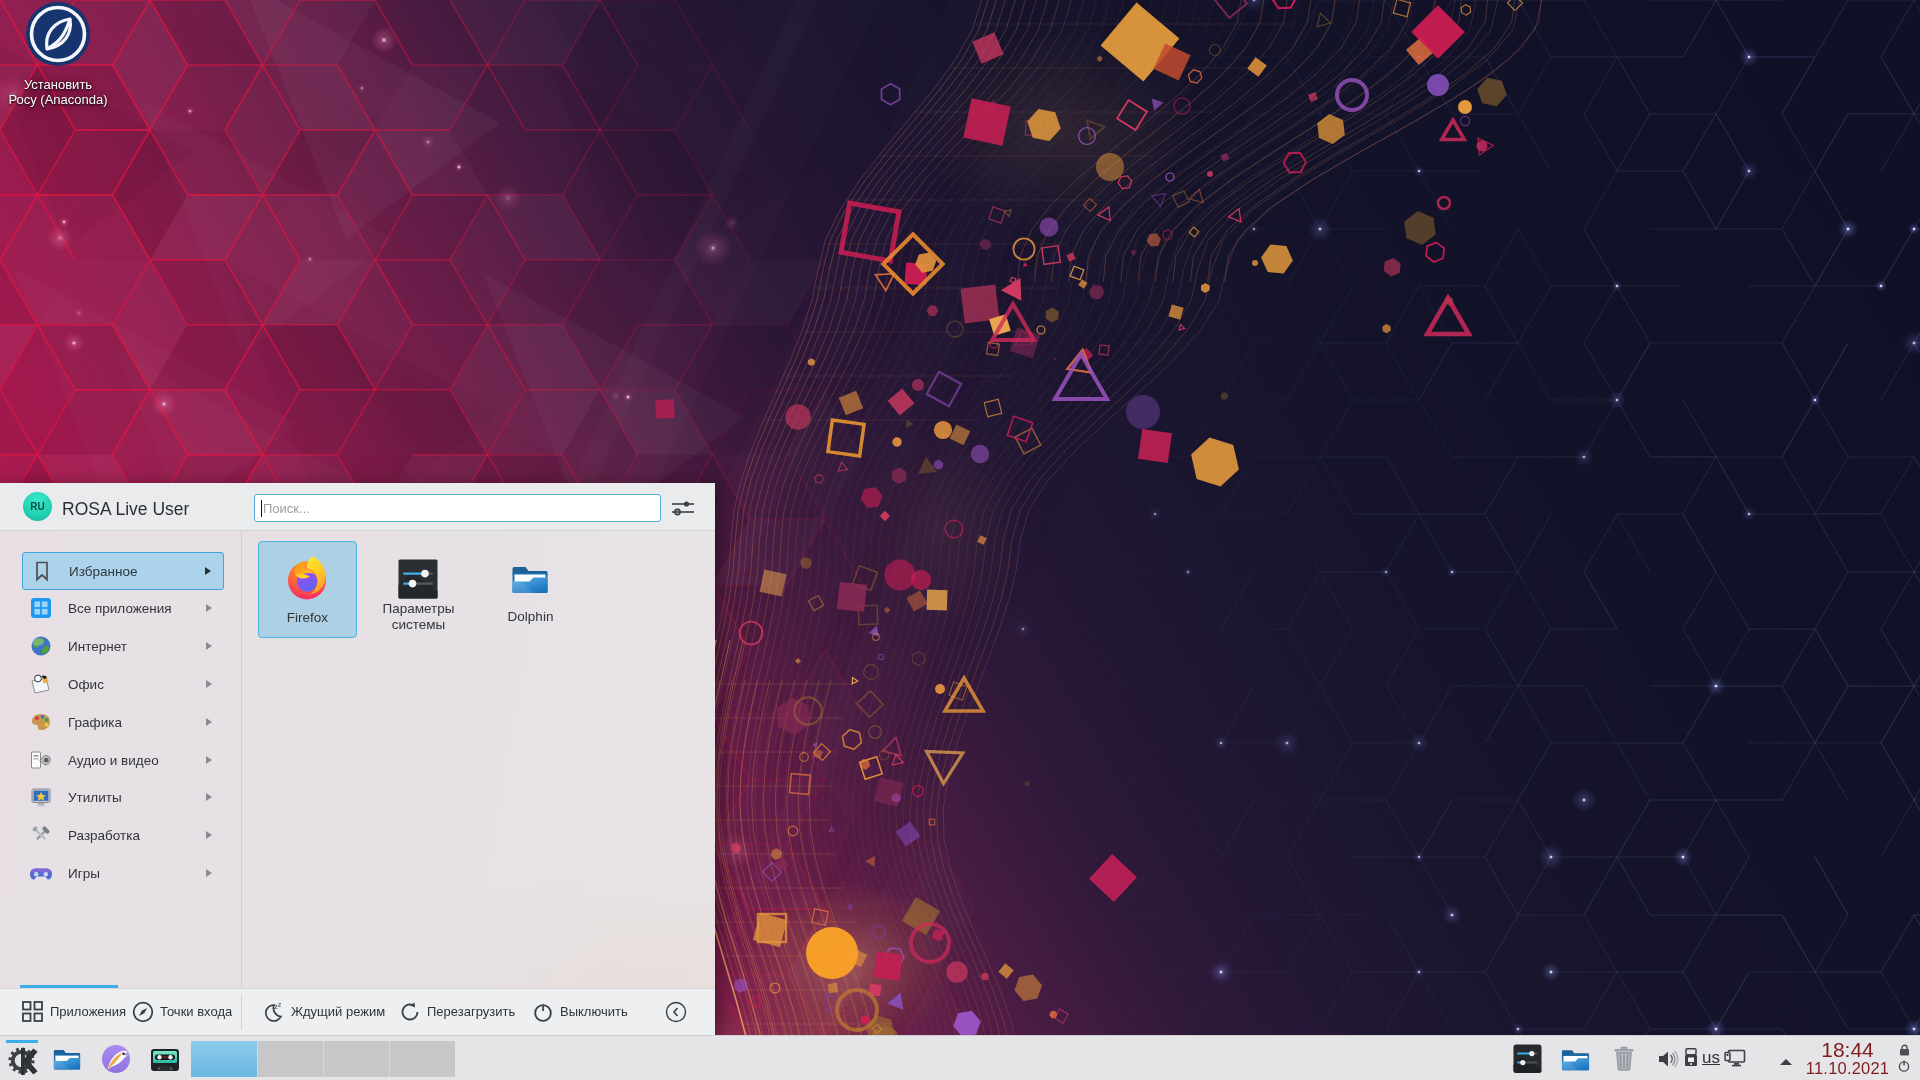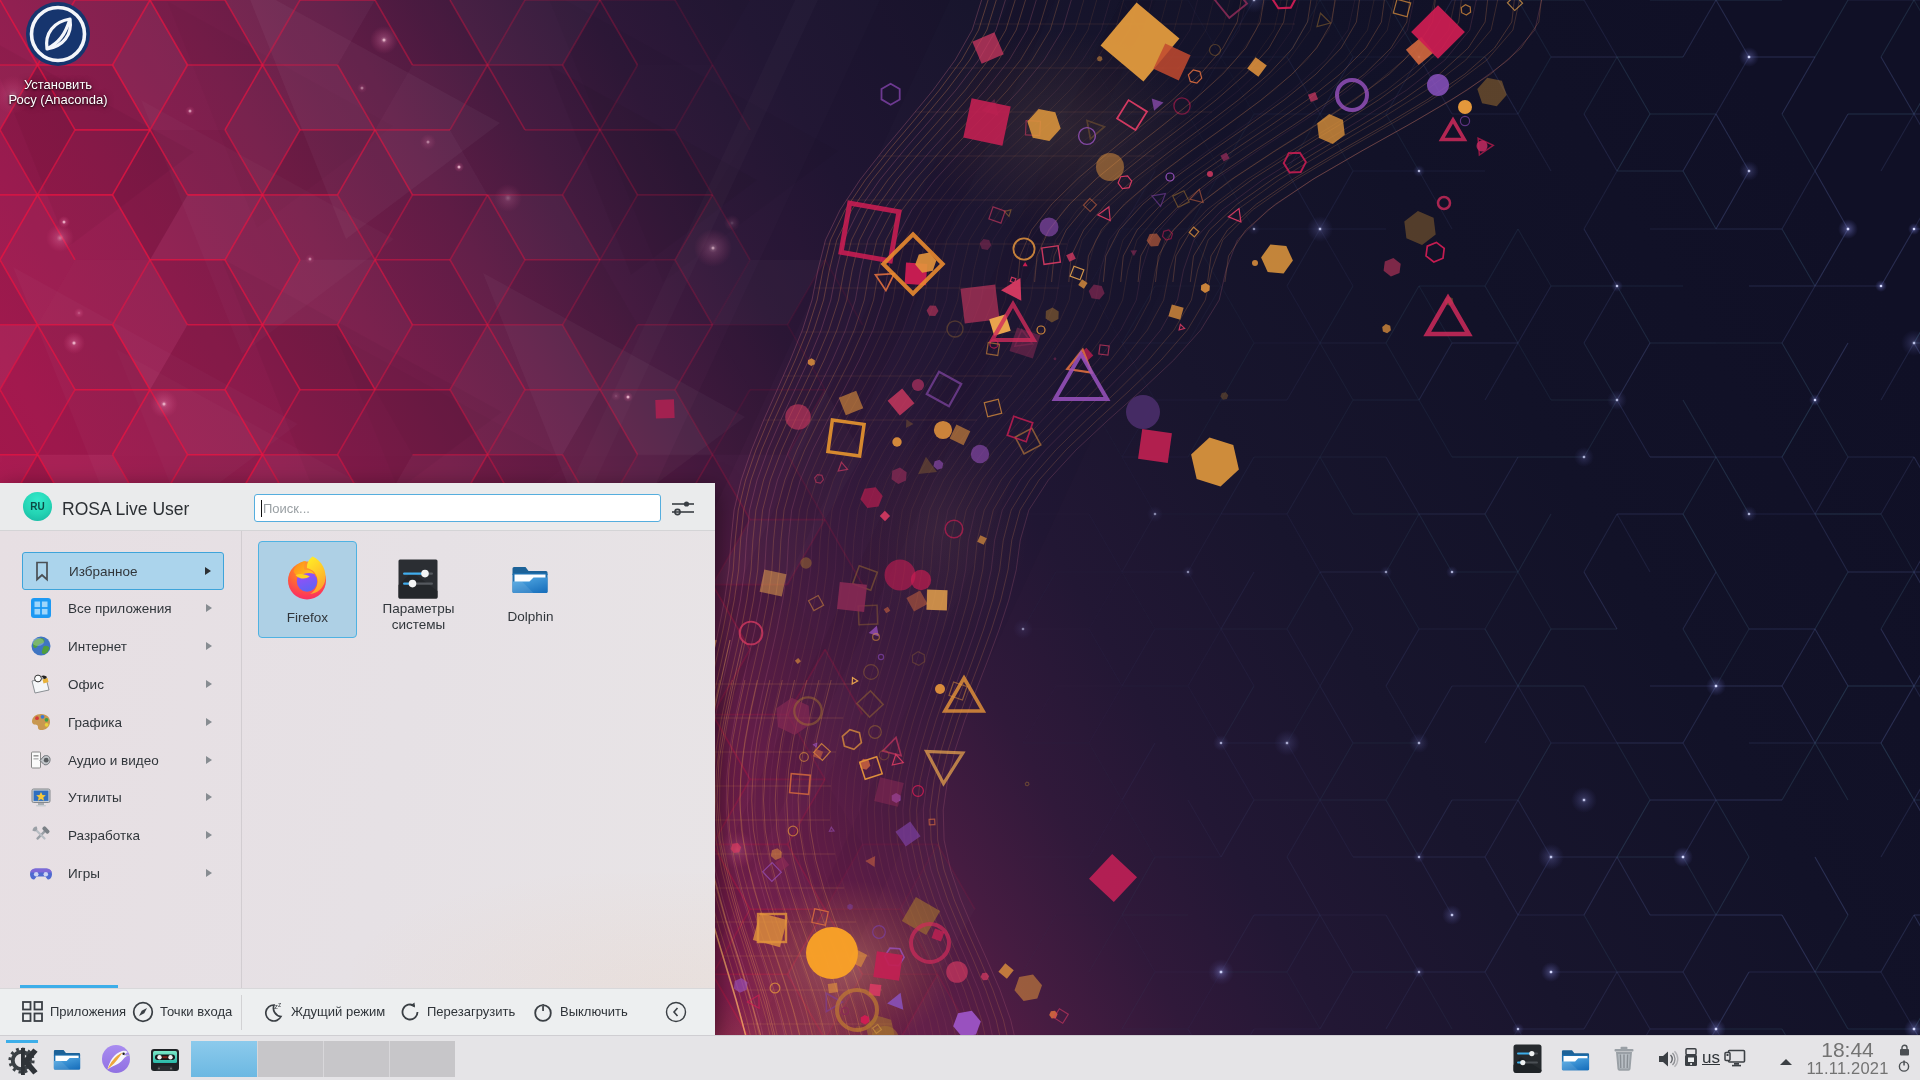--- a/index.html
+++ b/index.html
@@ -36,21 +36,21 @@
 #ftile { left:258px; top:58px; width:99px; height:97px; background:#aed0e5; border:1px solid #4fb2e2; border-radius:4px; }
 
 #mfoot { position:absolute; left:0; top:505px; width:715px; height:47px; background:#edeff0; border-top:1px solid #d8d8da; }
 #tabind { position:absolute; left:20px; top:-4px; width:98px; height:3px; background:#3daee9; }
 #fsep { position:absolute; left:241px; top:6px; width:1px; height:35px; background:#d2d2d4; }
 .fitem { position:absolute; top:0; height:45px; display:flex; align-items:center; gap:6px; color:#2f3439; font-size:13px; }
 
 #bar { position:absolute; left:0; top:1035px; width:1920px; height:45px; background:#e5e4e7; border-top:1px solid #cfced2; }
 #kind { position:absolute; left:6px; top:4px; width:32px; height:3px; background:#3daee9; }
 .tseg { position:absolute; top:5px; height:36px; }
-#clock { position:absolute; left:1787px; top:4px; width:121px; text-align:center; color:#737373; }
+#clock { position:absolute; left:1787px; top:4px; width:121px; text-align:center; color:#7f1d1d; }
 #clock .t1 { font-size:21px; line-height:19px; }
 #clock .t2 { font-size:16.5px; line-height:19px; letter-spacing:0.2px; }
 </style></head>
 <body>
 <div id="stage">
 <div id="wall"><svg width="1920" height="1080" viewBox="0 0 1920 1080">
         <defs>
           <linearGradient id="bg" x1="0" y1="0.66" x2="1" y2="0.33">
 <stop offset="0" stop-color="#b0154e"></stop>
 <stop offset="0.10" stop-color="#a51a50"></stop>
@@ -2251,21 +2251,21 @@
           <rect x="10" y="14" width="5" height="1.8" fill="#3c4045"></rect>
           <rect x="8" y="15.8" width="9" height="1.6" fill="#3c4045"></rect>
           <rect x="1" y="3.5" width="5" height="8" rx="1" fill="#e5e4e7" stroke="#3c4045" stroke-width="1.5"></rect>
           <rect x="2.5" y="5" width="2" height="2" fill="#3c4045"></rect>
         </svg></div>
       <div class="abs" style="left:1779px;top:16px;"><svg width="14" height="8" viewBox="0 0 14 8" style="">
           <path d="M1,7 L7,1 L13,7 Z" fill="#3c4045"></path>
         </svg></div>
       <div id="clock">
         <div class="t1">18:44</div>
-        <div class="t2">11.11.2021</div>
+        <div class="t2">11.10.2021</div>
       </div>
       <div class="abs" style="left:1899px;top:6px;"><svg width="11" height="12" viewBox="0 0 11 12" style="">
           <rect x="1" y="5" width="9" height="6.5" rx="1" fill="#4c5054"></rect>
           <path d="M3,5 v-1.2 a2.5,2.5 0 0 1 5,0 V5" fill="none" stroke="#4c5054" stroke-width="1.4"></path>
         </svg></div>
       <div class="abs" style="left:1898px;top:22px;"><svg width="12" height="12" viewBox="0 0 12 12" style="">
           <circle cx="6" cy="6.5" r="4.6" fill="none" stroke="#4c5054" stroke-width="1.4"></circle>
           <rect x="5.3" y="0.5" width="1.5" height="5" fill="#4c5054"></rect>
         </svg></div>
     </div>

